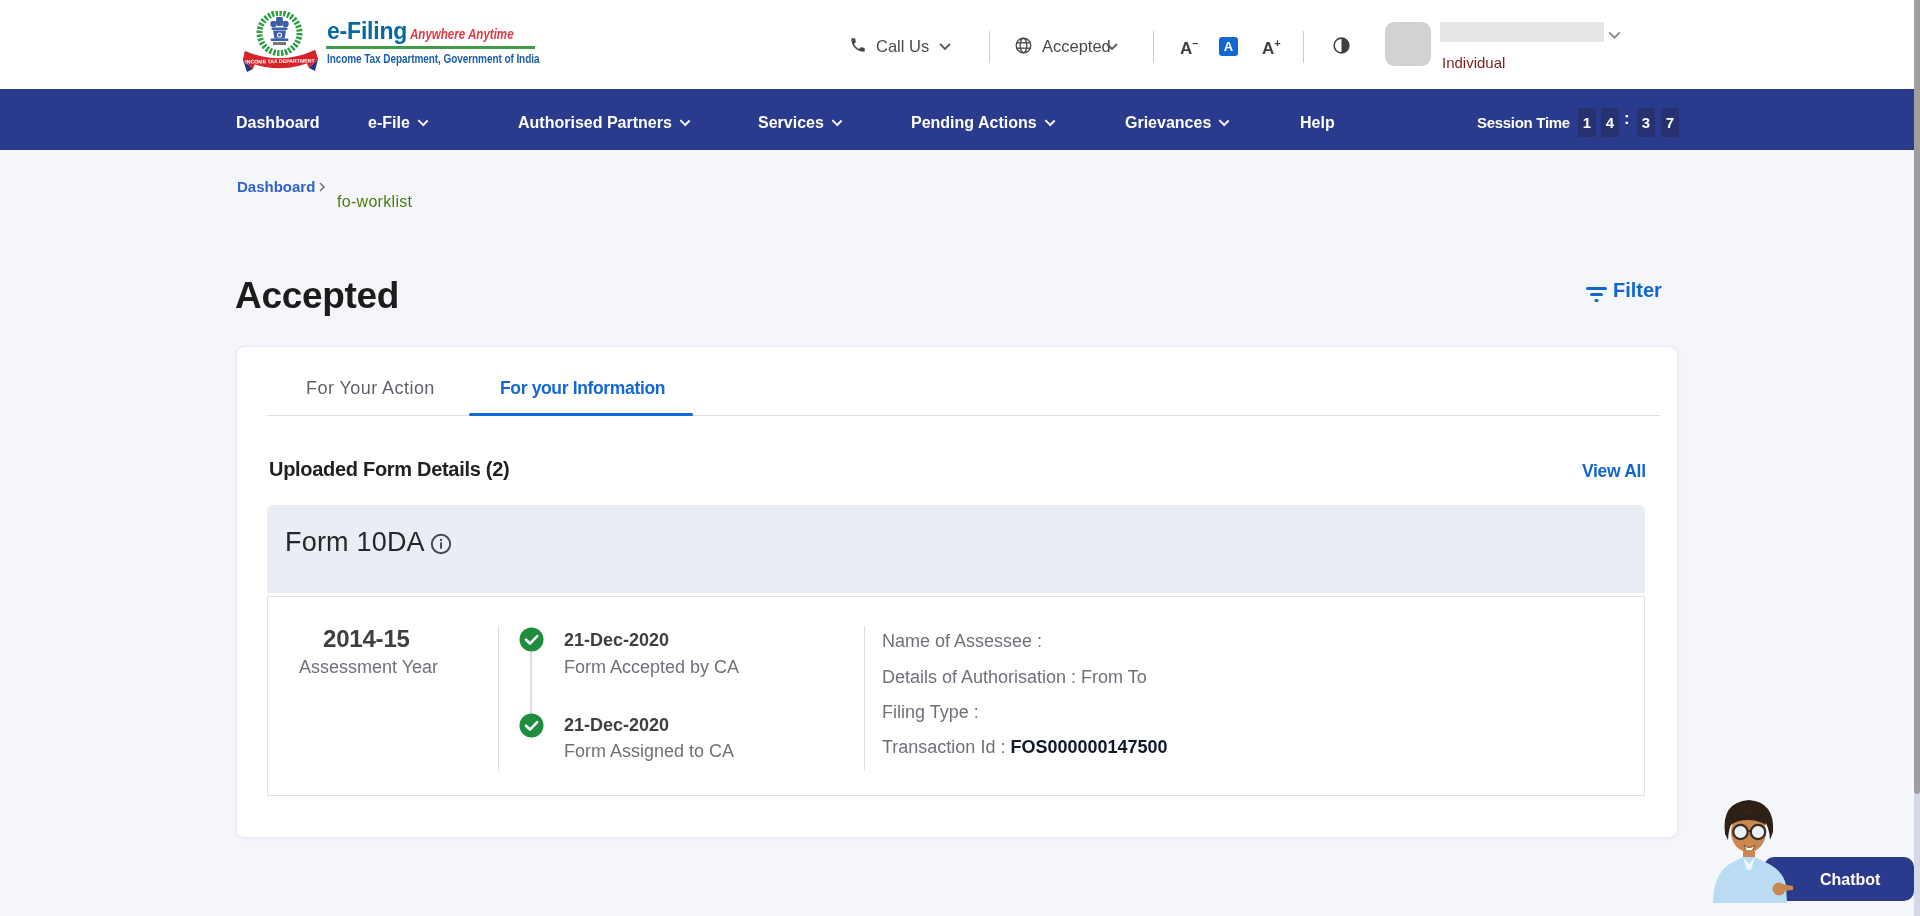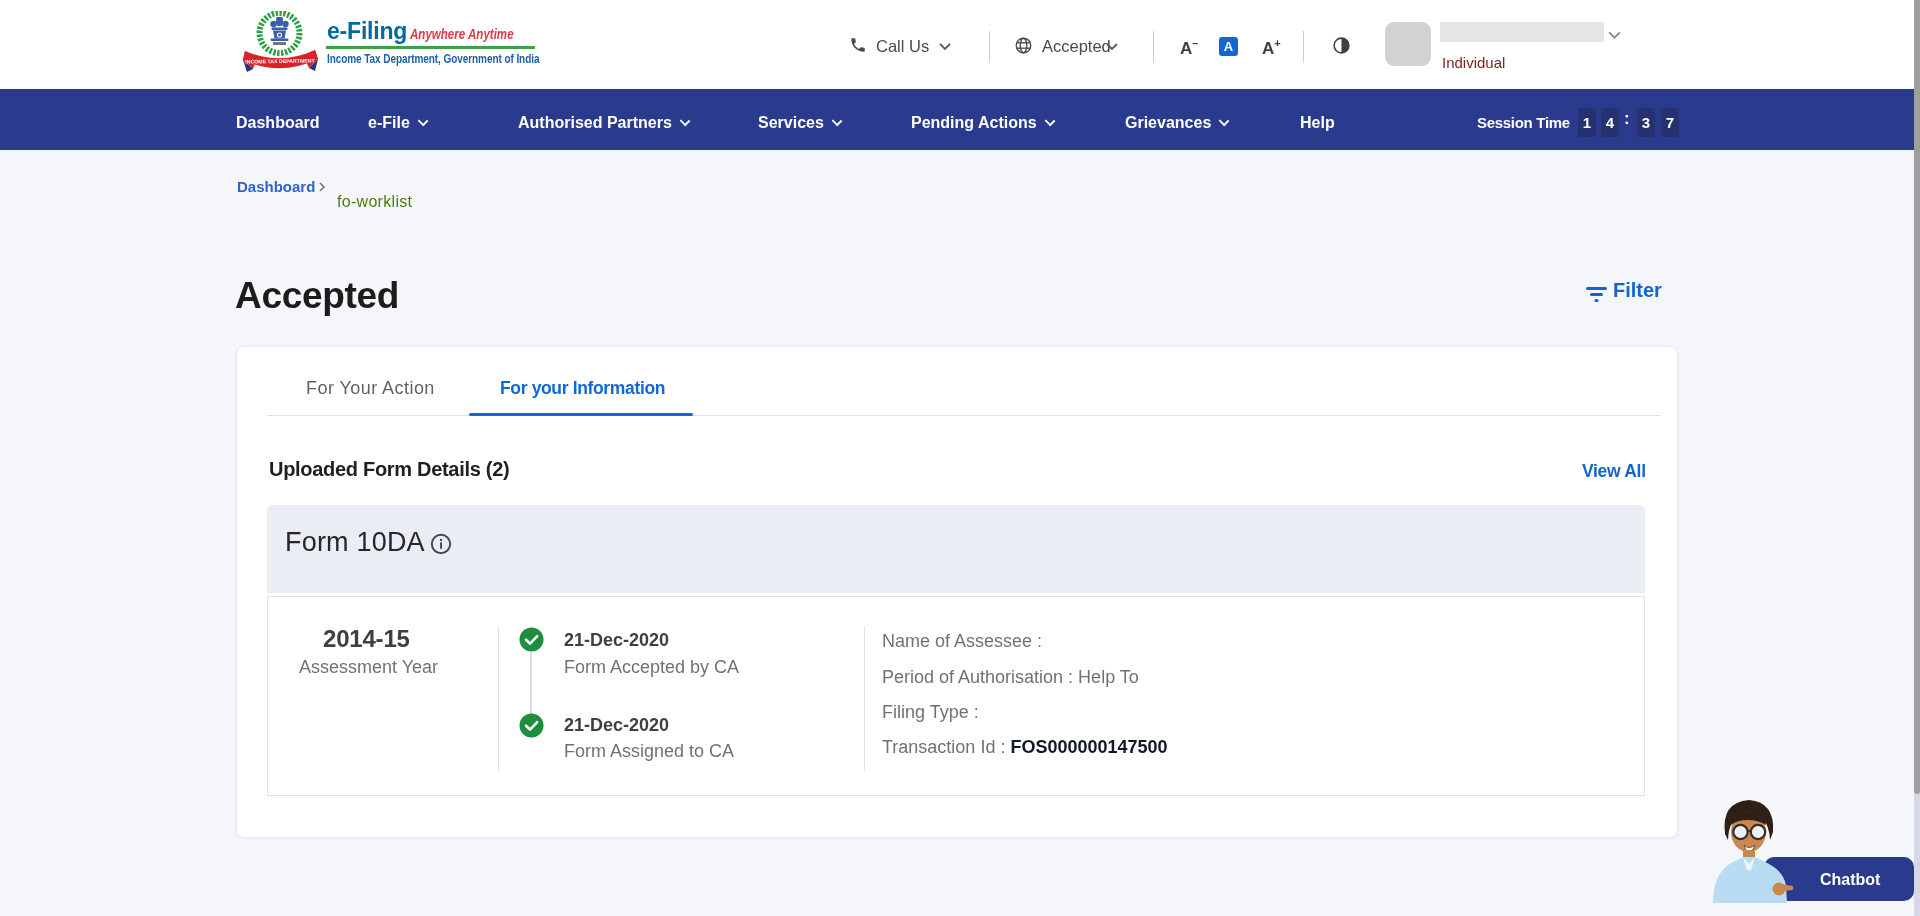--- a/index.html
+++ b/index.html
@@ -135,21 +135,21 @@
 <svg class="abs" style="left:519px;top:713px;" width="25" height="25" viewBox="0 0 25 25">
     <circle cx="12.5" cy="12.5" r="12" fill="#1e8e3e"></circle>
     <polyline points="7,12.7 11,16.6 18.2,9.2" fill="none" stroke="#ffffff" stroke-width="2.6" stroke-linecap="round" stroke-linejoin="round"></polyline>
   </svg>
 <div class="abs b" style="left:564px;top:630px;font-size:18px;line-height:21px;color:#3c4043;">21-Dec-2020</div>
 <div class="gtxt" style="left:564px;top:657px;">Form Accepted by CA</div>
 <div class="abs b" style="left:564px;top:715px;font-size:18px;line-height:21px;color:#3c4043;">21-Dec-2020</div>
 <div class="gtxt" style="left:564px;top:741px;">Form Assigned to CA</div>
 <div class="vline" style="left:864px;top:626px;height:145px;"></div>
 <div class="gtxt" style="left:882px;top:631px;">Name of Assessee :</div>
-<div class="gtxt" style="left:882px;top:667px;">Period of Authorisation : Help To</div>
+<div class="gtxt" style="left:882px;top:667px;">Details of Authorisation : From To</div>
 <div class="gtxt" style="left:882px;top:702px;">Filing Type :</div>
 <div class="gtxt" style="left:882px;top:737px;">Transaction Id : <span class="b" style="color:#0f172a;">FOS000000147500</span></div>
 
 <div class="abs" style="left:1764px;top:857px;width:150px;height:44px;background:#2a3a8c;border-radius:10px;"></div>
 <div class="abs b" style="left:1820px;top:870px;font-size:16px;line-height:19px;color:#ffffff;">Chatbot</div>
 <svg class="abs" style="left:1703px;top:790px;" width="92" height="113" viewBox="0 0 92 113">
   <path d="M22 44 Q18 12 46 10 Q72 12 70 42 L67 50 Q66 24 45 23 Q26 24 25 50 Z" fill="#2e2017"></path>
   <path d="M25 34 Q25 20 45 19 Q66 20 66 34 L66 42 Q64 24 45 24 Q27 24 25 44 Z" fill="#2e2017"></path>
   <ellipse cx="45.5" cy="42" rx="17.5" ry="20" fill="#c98850"></ellipse>
   <path d="M28 35 Q30 22 45 22 Q62 22 63 35 Q55 30 45 30 Q34 30 28 35 Z" fill="#2e2017"></path>

